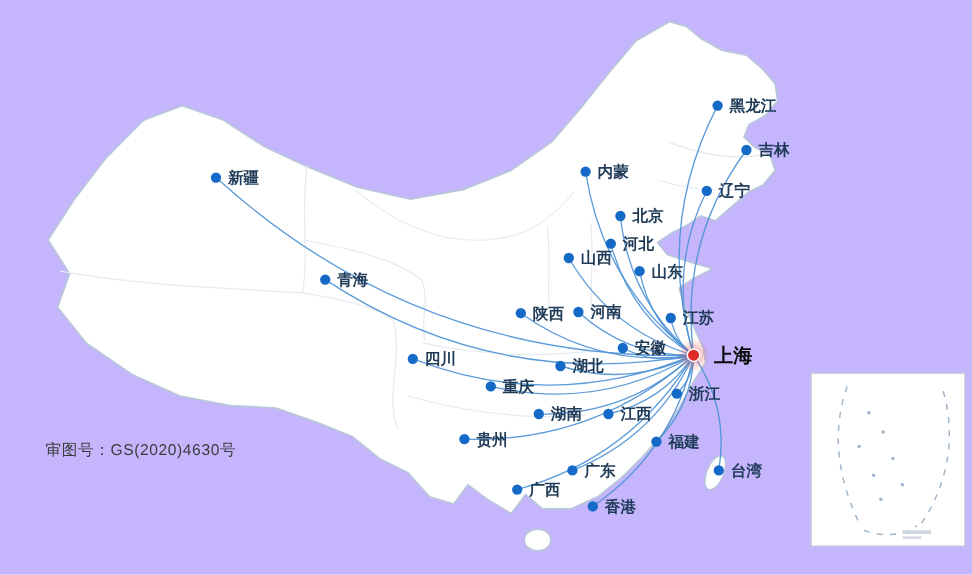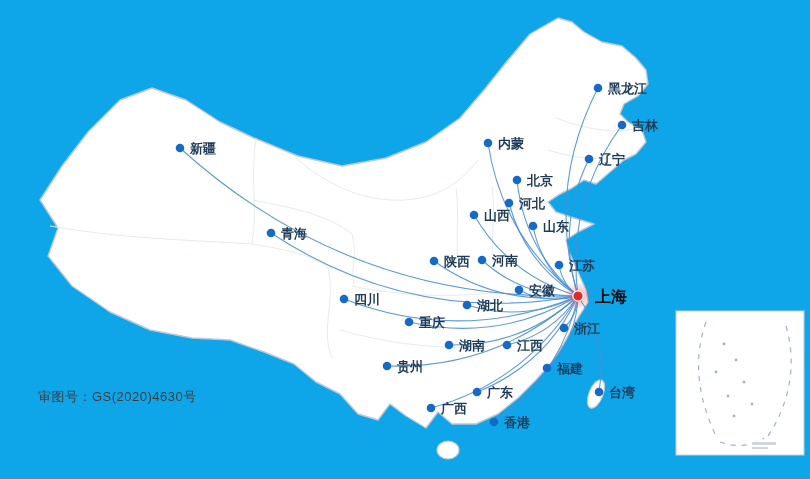--- a/index.html
+++ b/index.html
@@ -1,32 +1,32 @@
 <!DOCTYPE html>
 <html style="--dot-color: #1569c7; --line-color: #4a90d5; --label-color: #1f3b57; --origin-color: #e02a2a; --outline-color: #b9c8d8; --inner-border-color: #e5ebf2;"><head>
 <meta charset="utf-8">
 <style>
   html,body{margin:0;padding:0;background:#ffffff;}
-  .stage{position:relative;width:810px;height:479px;overflow:hidden;background:#0ea5e9;
+  .stage{position:relative;width:810px;height:479px;overflow:hidden;background:#c4b5fd;
          font-family:"Liberation Sans",sans-serif;text-align:right;}
   .stage svg{position:absolute;left:0;top:0;}
   .china-outline{fill:#ffffff;stroke:var(--outline-color,#b9c8d8);stroke-width:1.4;stroke-linejoin:round;}
   .inner-border{fill:none;stroke:var(--inner-border-color,#e5ebf2);stroke-width:1;}
   .island{fill:#ffffff;stroke:var(--outline-color,#b9c8d8);stroke-width:1.2;}
   .flight-line{fill:none;stroke:var(--line-color,#4a90d5);stroke-width:1.1;opacity:.9;}
   .province-dot{fill:var(--dot-color,#1569c7);}
   .province-label{fill:var(--label-color,#1f3b57);font-size:13px;font-weight:600;
                   font-family:"Liberation Sans",sans-serif;}
   .origin-dot{fill:var(--origin-color,#e02a2a);stroke:#ffffff;stroke-width:1.2;}
   .origin-label{fill:#0b0b0b;font-size:16px;font-weight:700;font-family:"Liberation Sans",sans-serif;}
   .inset-box{fill:#ffffff;stroke:#c8cdd4;stroke-width:1;}
   .nine-dash{fill:none;stroke:#9db4ca;stroke-width:1.2;stroke-dasharray:5 6;}
   .inset-island{fill:#9db4ca;}
   .inset-scale-bar{fill:#cfd6dd;}
-  .approval{position:absolute;left:38px;top:388px;font-size:13px;font-weight:500;color:#3d3d3d;
+  .approval{position:absolute;left:38px;top:366px;font-size:13px;font-weight:500;color:#3d3d3d;
             letter-spacing:.5px;}
 </style>
 </head>
 <body>
 
 <div class="stage">
 
   <svg width="810" height="479" viewBox="0 0 810 479">
     <defs>
       <radialGradient id="originGlow">

